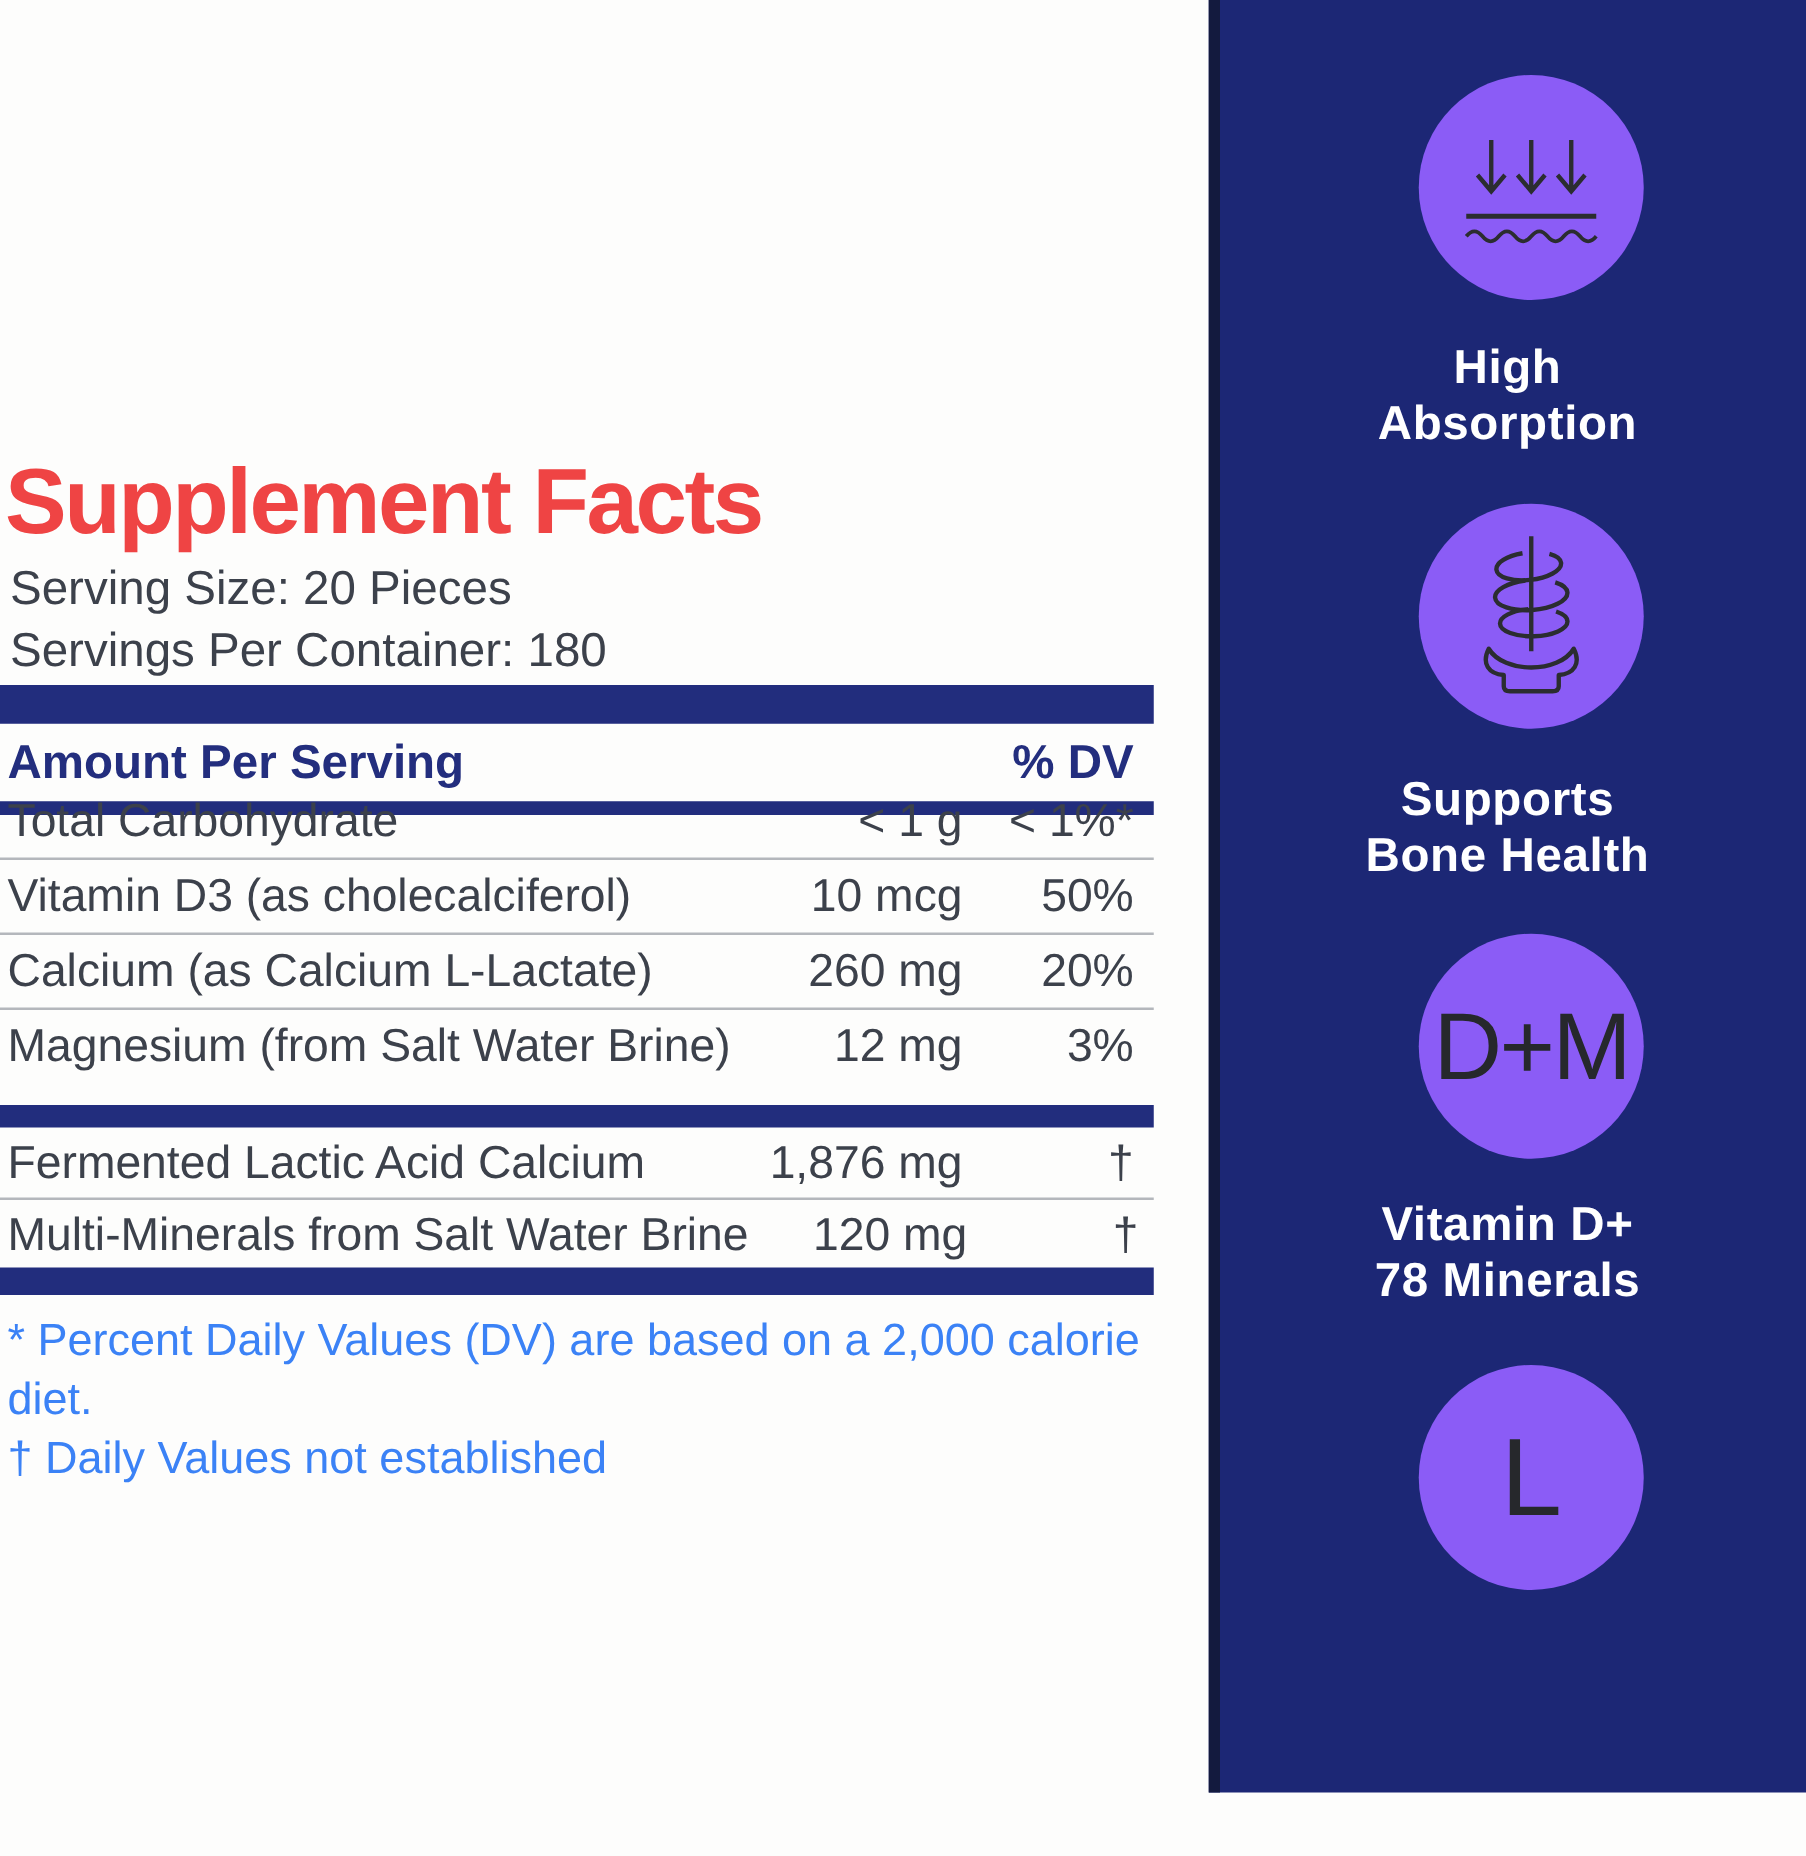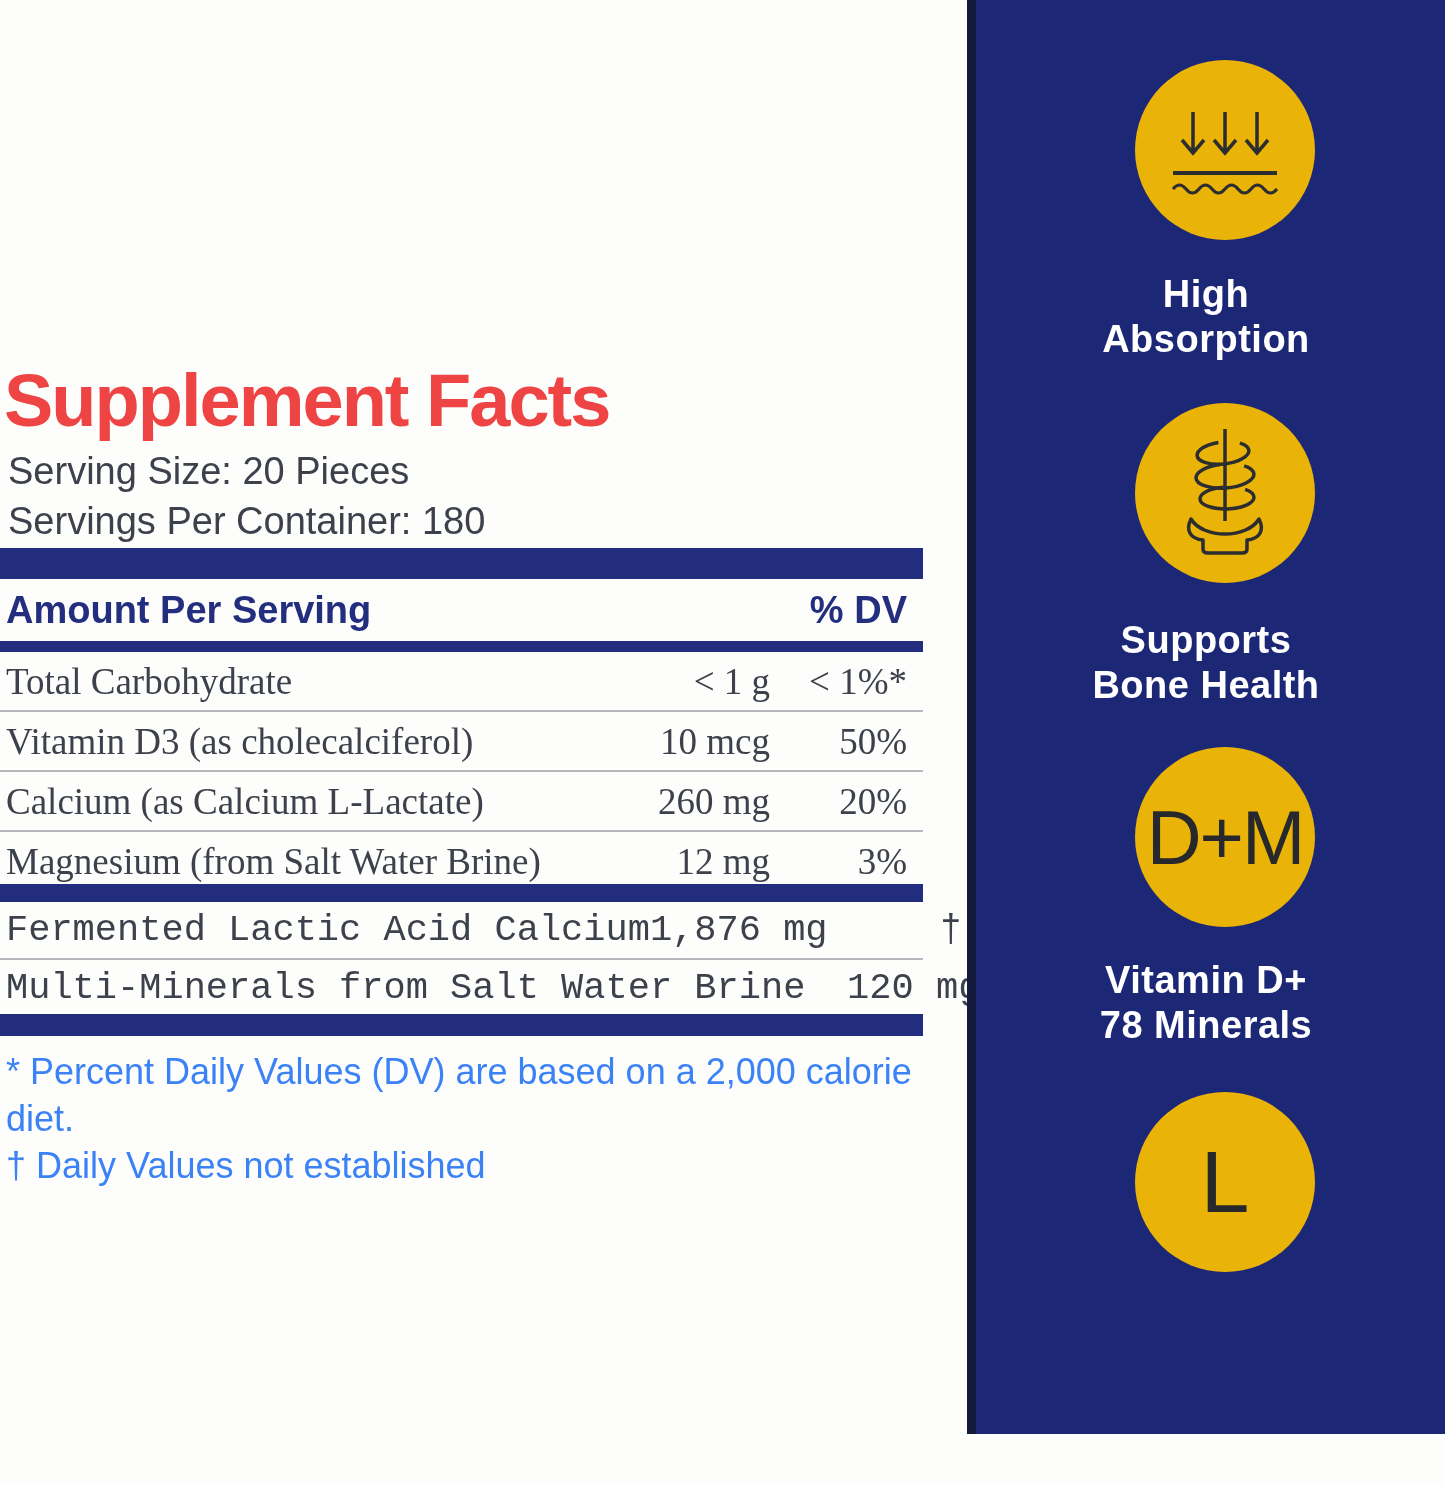--- a/index.html
+++ b/index.html
@@ -25,22 +25,22 @@
   .bar2{top:641px;height:11px;}
   .bar3{top:884px;height:18px;}
   .bar4{top:1014px;height:22px;}
   .hdr-row{
     position:absolute;left:0;top:584px;width:923px;height:52px;
     display:flex;align-items:center;justify-content:space-between;gap:16px;
   }
   .hdr-row .hl{padding-left:6px;font-size:38px;font-weight:700;color:#232e7e;}
   .hdr-row .hr{padding-right:16px;font-size:38px;font-weight:700;color:#232e7e;}
   .rows{position:absolute;left:0;width:923px;}
-  .rows.g1{top:652px;font-family:Liberation Serif, serif;}
-  .rows.g2{top:902px;font-family:Liberation Mono, monospace;}
+  .rows.g1{top:628px;}
+  .rows.g2{top:902px;}
   .nrow{
     display:grid;grid-template-columns:1fr 175px 153px;
     align-items:center;
     height:56px;
     font-size:37px;color:#3c414b;
   }
   .rows.g1 .nrow{height:58px;border-bottom:2px solid #b4b7bc;}
   .rows.g1 .nrow:last-child{border-bottom:none;}
   .rows.g2 .nrow{height:56px;border-bottom:2px solid #b4b7bc;}
   .rows.g2 .nrow:last-child{border-bottom:none;}
@@ -52,21 +52,21 @@
   .sidebar{
     position:absolute;left:967px;top:0;width:478px;height:1434px;
     background:#1c2775;
   }
   .sidebar::before{
     content:"";position:absolute;left:0;top:0;width:9px;height:100%;
     background:#131a3e;
   }
   .feature-circle{
     position:absolute;left:168px;width:180px;height:180px;border-radius:50%;
-    background:#eab308;display:flex;align-items:center;justify-content:center;
+    background:#8b5cf6;display:flex;align-items:center;justify-content:center;
   }
   .fc1{top:60px;} .fc2{top:403px;} .fc3{top:747px;} .fc4{top:1092px;}
   .feature-label{
     position:absolute;left:19px;width:440px;
     text-align:center;color:#ffffff;
     font-size:38px;font-weight:700;line-height:45px;
     white-space:pre-line;letter-spacing:0.5px;
   }
   .fl1{top:272px;} .fl2{top:618px;} .fl3{top:958px;} .fl4{top:1282px;}
   .badge-text{font-size:76px;font-weight:500;color:#26282c;letter-spacing:-2px;}

